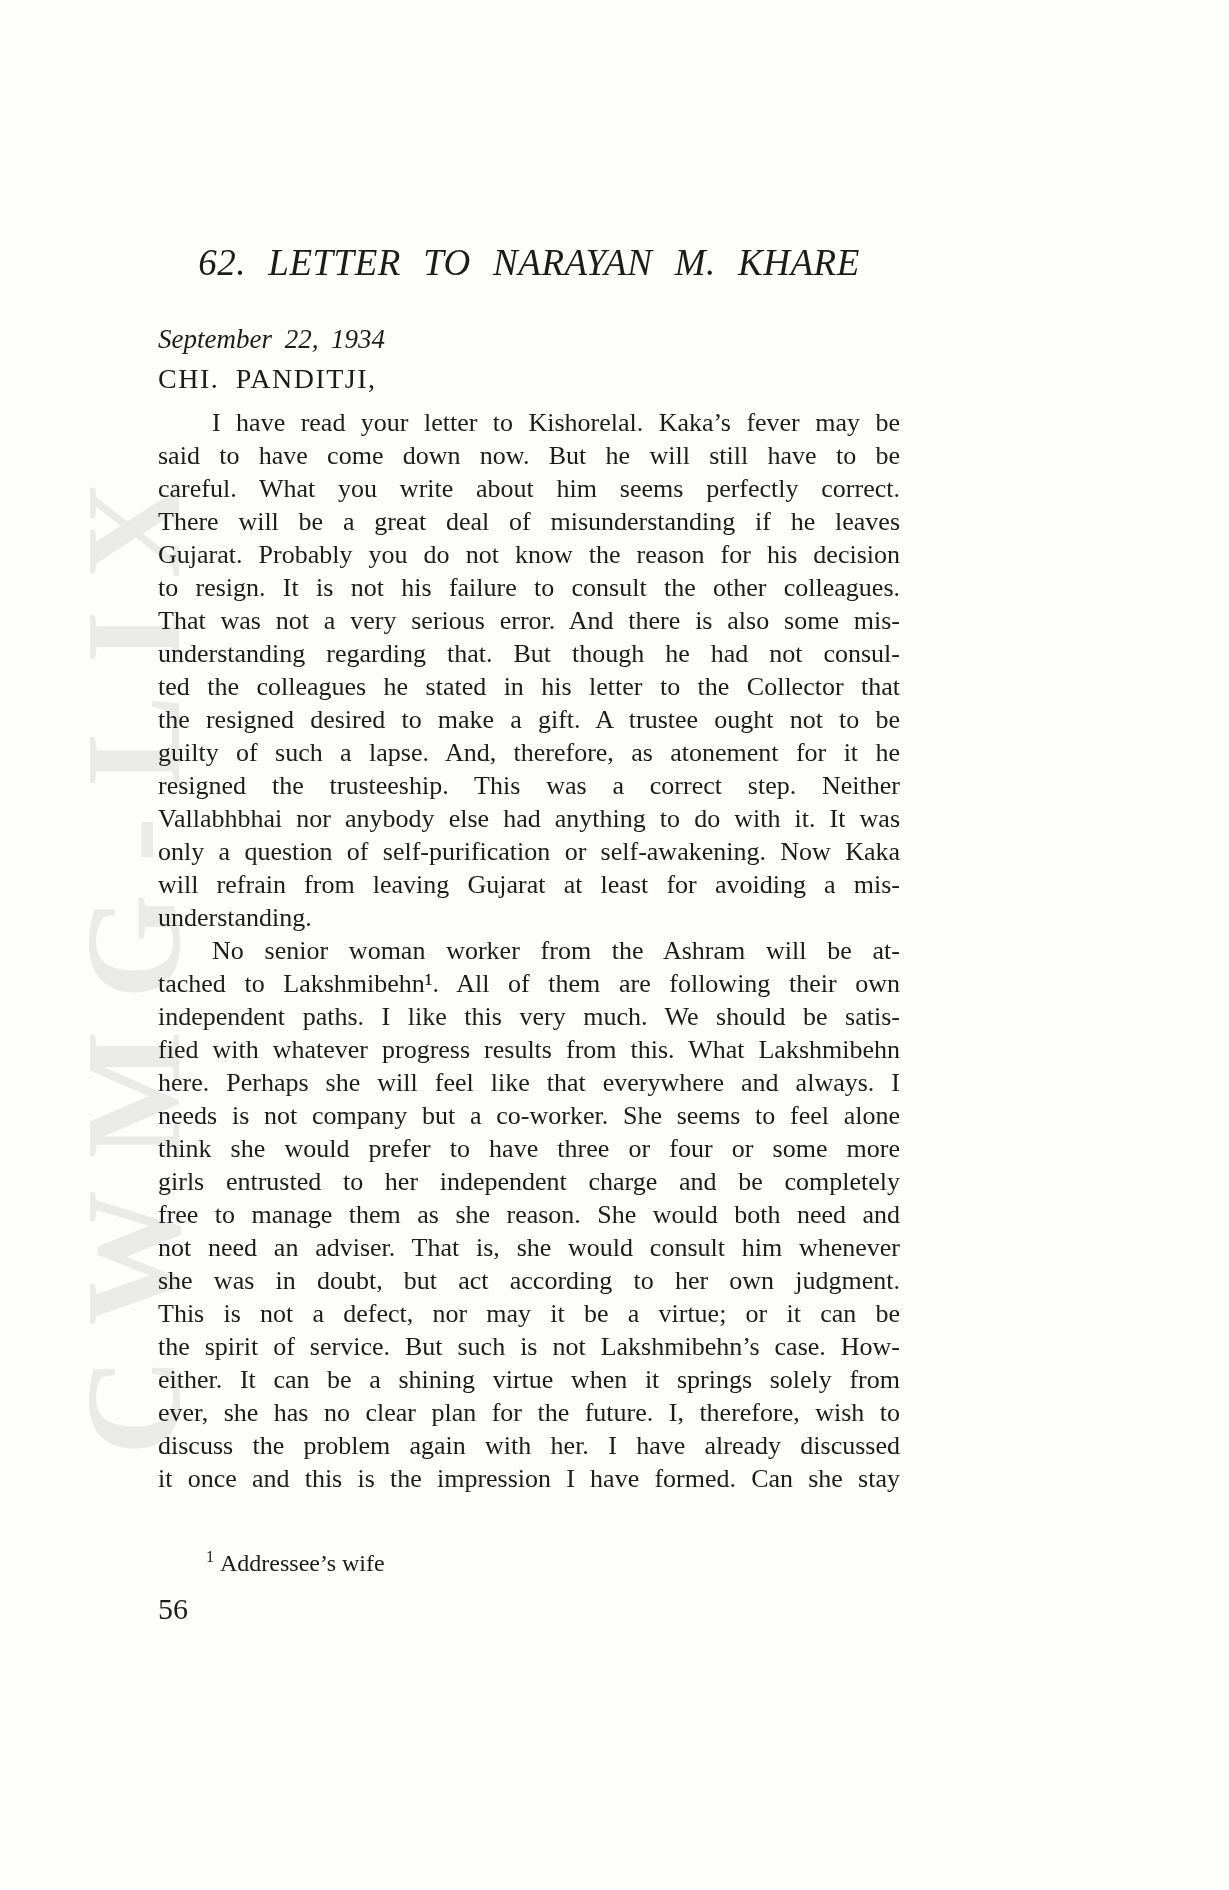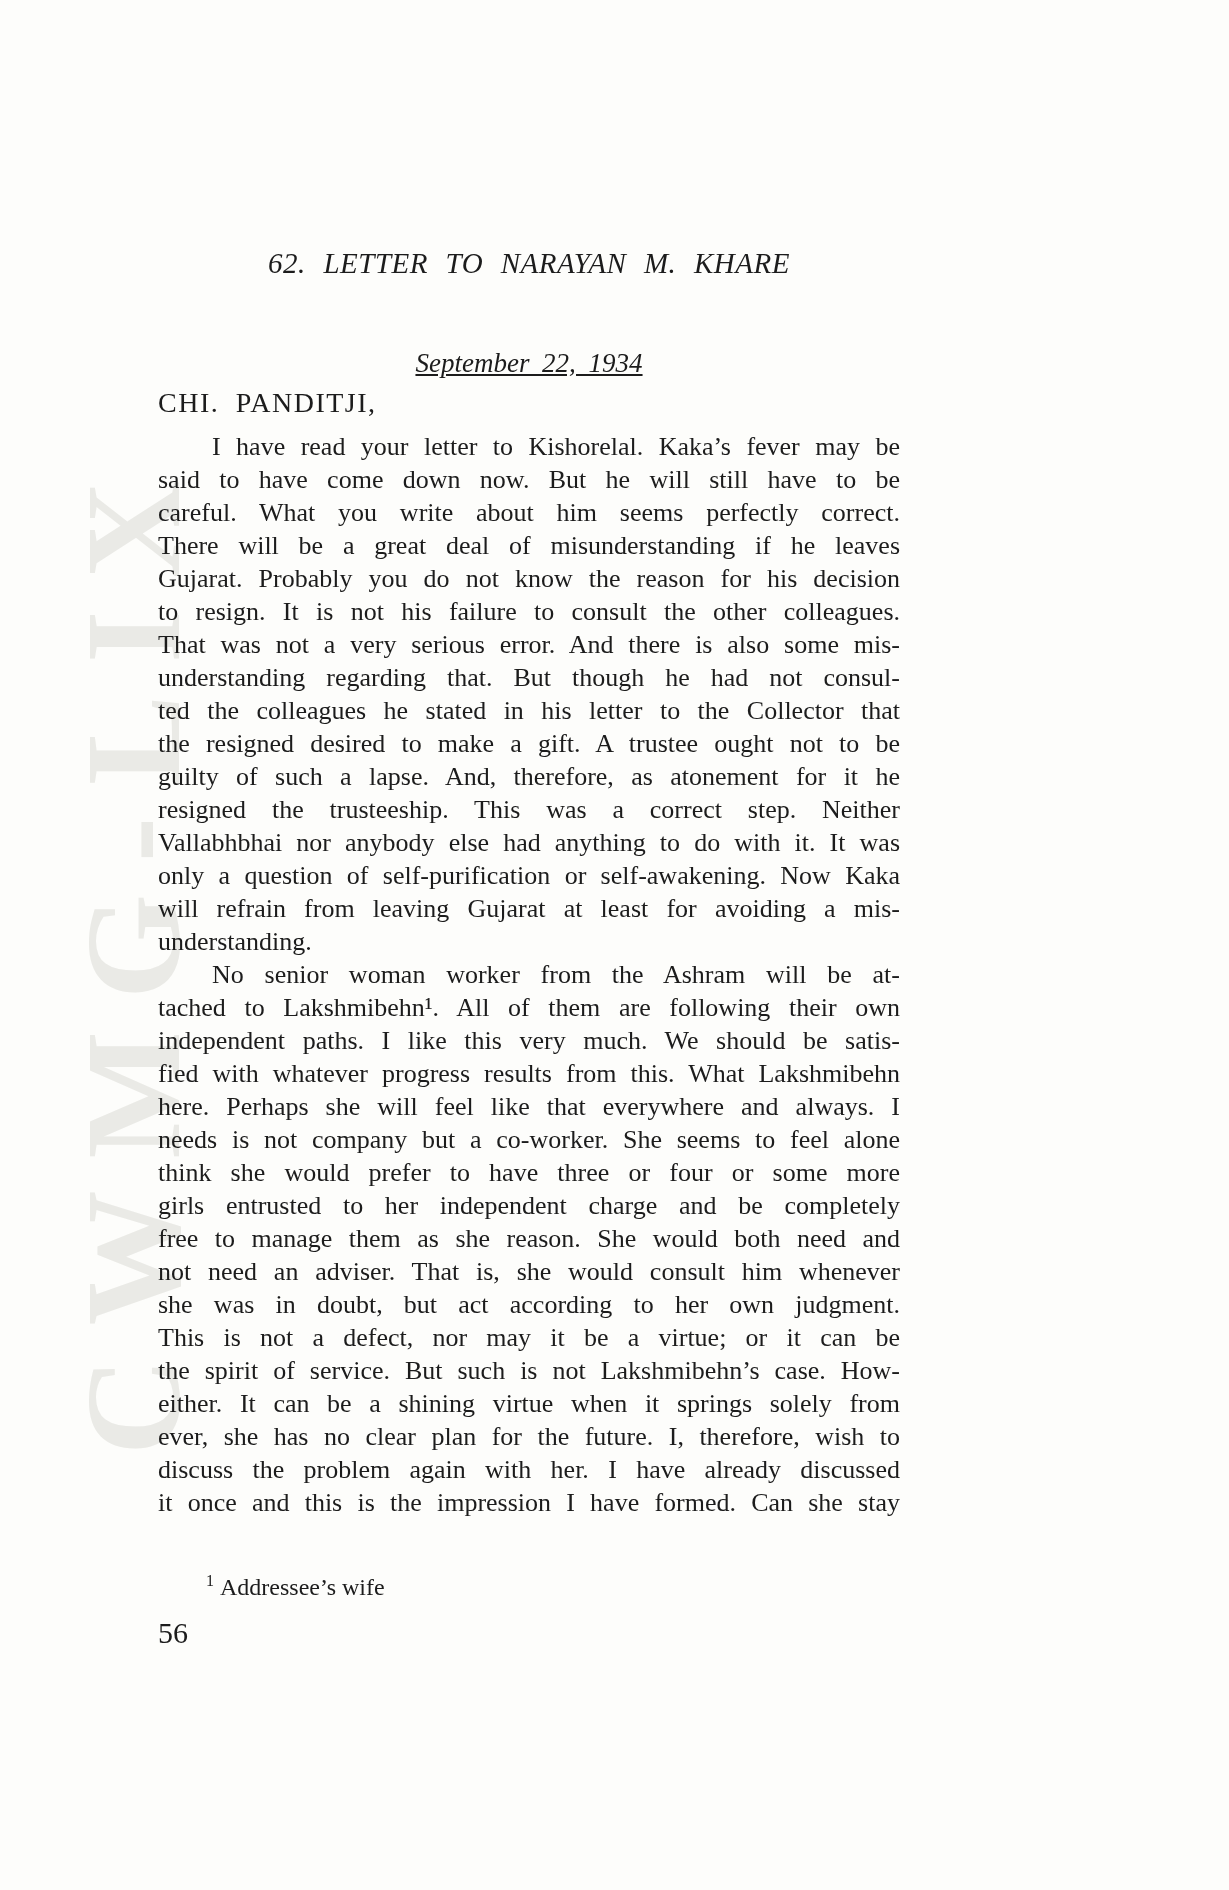--- a/index.html
+++ b/index.html
@@ -38,36 +38,35 @@
   .content {
     position: absolute;
     left: 158px;
     top: 0;
     width: 742px;
     z-index: 1;
   }
   .title {
     margin: 0;
     padding-top: 244px;
-    font-size: 29px;
+    font-size: 37px;
     line-height: 38px;
     font-weight: normal;
     font-style: italic;
     text-align: center;
     word-spacing: 0.34em;
     letter-spacing: 0.5px;
   }
   .date {
-    margin-top: 64px;
+    margin-top: 40px;
     font-size: 27px;
     line-height: 34px;
     font-style: italic;
-    text-align: center;
+    text-align: left;
     word-spacing: 0.22em;
-    text-decoration: underline;
   }
   .salutation {
     margin-top: 8px;
     font-size: 28px;
     line-height: 30px;
     letter-spacing: 1.5px;
     word-spacing: 8px;
   }
   .body-text {
     margin-top: 12px;

